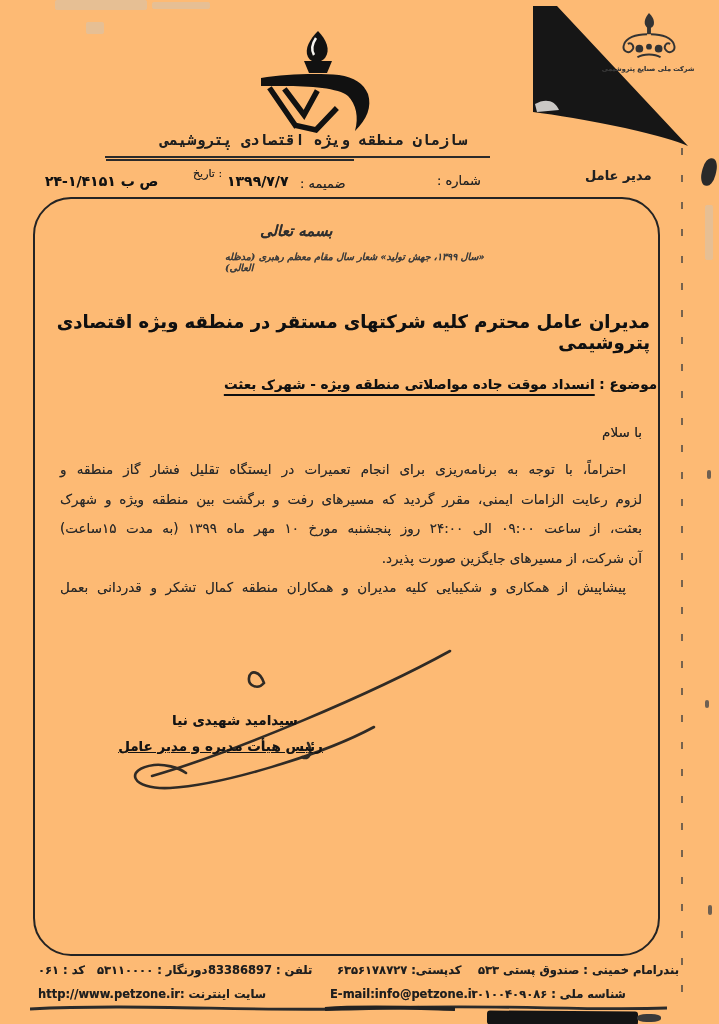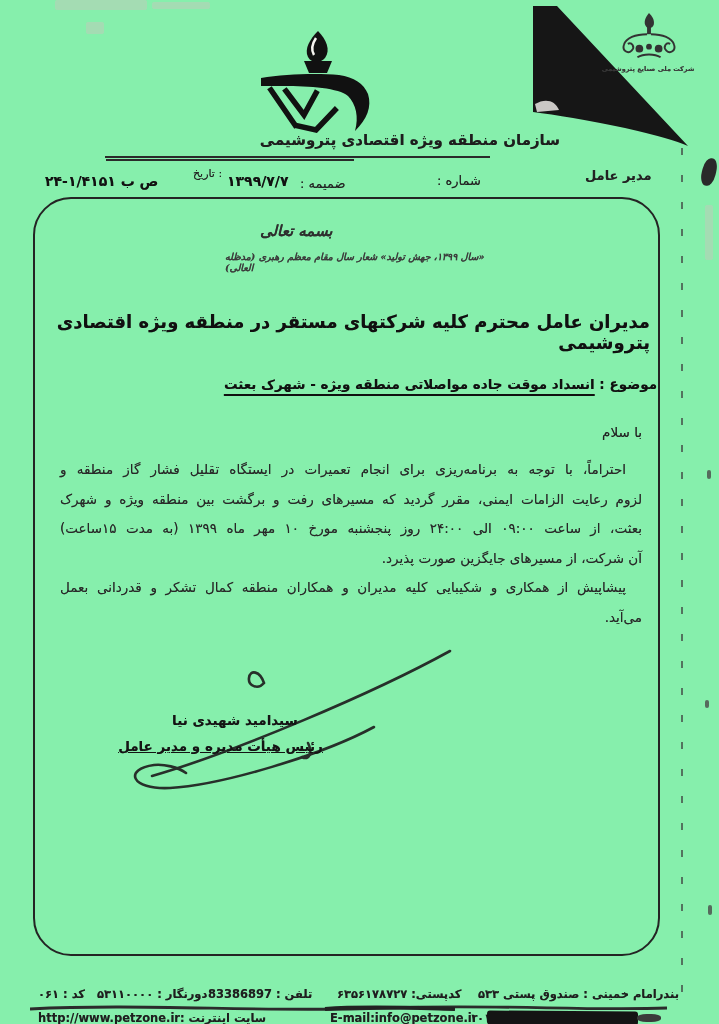--- a/index.html
+++ b/index.html
@@ -1,28 +1,28 @@
 <!DOCTYPE html>
 <html lang="fa"><head>
 <meta charset="utf-8">
 <style>
   html,body{margin:0;padding:0;background:#e9e7e2;}
   #page{
     position:relative;width:719px;height:1024px;margin:0 auto;
-    background:#86efac;overflow:hidden;
+    background:#fdba74;overflow:hidden;
     font-family:"DejaVu Sans",sans-serif;color:#2b2b2b;
   }
   .abs{position:absolute;}
   .txt{text-shadow:0 0 .5px rgba(45,45,45,.55);}
   .rtl{direction:rtl;unicode-bidi:plaintext;}
   .ltr{direction:ltr;}
   .bold{font-weight:bold;color:#161616;}
 
   
-  #org-name{top:131px;left:160px;width:400px;text-align:right;font-size:15px;font-weight:bold;color:#1d1d1d;letter-spacing:.3px;}
+  #org-name{top:131px;left:160px;width:400px;text-align:left;font-size:15px;font-weight:bold;color:#1d1d1d;letter-spacing:.3px;font-family:Liberation Mono, monospace;}
   #header-rule{top:156px;left:105px;width:385px;height:2px;background:#2a2a2a;}
   #header-rule2{top:159px;left:106px;width:248px;height:2px;background:#2a2a2a;}
   #npc-name{top:65px;left:600px;width:96px;text-align:center;font-size:6.5px;font-weight:bold;color:#3a3a3a;}
 
   
   .meta{font-size:13px;color:#222;}
   .meta-val{font-size:14px;font-weight:bold;color:#111;}
 
   
   #frame{top:197px;left:33px;width:623px;height:755px;border:2.5px solid #242424;border-radius:38px;}
@@ -37,21 +37,21 @@
 
   #body-block{top:455px;left:60px;width:582px;font-size:13.5px;line-height:29.5px;color:#282828;}
   .bl{text-align:justify;text-align-last:justify;box-sizing:border-box;}
   .bl.pstart{padding-right:16px;}
   .bl.pend{text-align-last:right;}
 
   #signer-name{top:712px;left:160px;width:150px;text-align:center;font-size:13.5px;font-weight:bold;color:#141414;}
   #signer-title{top:738px;left:118px;width:205px;text-align:center;font-size:13.5px;font-weight:bold;color:#141414;text-decoration:underline;}
 
   
-  .foot{font-size:11.5px;font-weight:bold;color:#1e1e1e;white-space:nowrap;margin-top:24px;}
+  .foot{font-size:11.5px;font-weight:bold;color:#1e1e1e;white-space:nowrap;}
 
   
   #fold-dash{left:681px;top:148px;width:2px;height:858px;background:repeating-linear-gradient(180deg,#3d3d3d 0 7px,transparent 7px 27px);opacity:.7;}
   .noise{background:#c9c5bd;opacity:.45;border-radius:2px;}
   #edge-smudge{left:702px;top:158px;width:14px;height:28px;background:#2a2a2a;border-radius:45%;transform:rotate(14deg);}
   .edge-dot{background:#4a4a4a;border-radius:2px;opacity:.8;}
   #bottom-blob{left:487px;top:1011px;width:151px;height:14px;background:#141414;border-radius:3px;transform:rotate(.4deg);}
   #bottom-blob2{left:637px;top:1014px;width:24px;height:8px;background:#3a3a3a;border-radius:40%;}
 </style>
 </head>
@@ -123,21 +123,20 @@
   </div>
 
   <div class="abs rtl txt" id="salutation">با سلام</div>
 
   <div class="abs rtl" id="body-block">
     <div class="bl pstart txt">احتراماً، با توجه به برنامه‌ریزی برای انجام تعمیرات در ایستگاه تقلیل فشار گاز منطقه و</div>
     <div class="bl txt">لزوم رعایت الزامات ایمنی، مقرر گردید که مسیرهای رفت و برگشت بین منطقه ویژه و شهرک</div>
     <div class="bl txt">بعثت، از ساعت ۰۹:۰۰ الی ۲۴:۰۰ روز پنجشنبه مورخ ۱۰ مهر ماه ۱۳۹۹ (به مدت ۱۵ساعت)</div>
     <div class="bl pend txt">آن شرکت، از مسیرهای جایگزین صورت پذیرد.</div>
     <div class="bl pstart txt">پیشاپیش از همکاری و شکیبایی کلیه مدیران و همکاران منطقه کمال تشکر و قدردانی بعمل</div>
-    <div class="bl pend txt">می‌آید.</div>
   </div>
 
   <svg class="abs" style="left:112px;top:645px;" width="355" height="155" viewBox="0 0 355 155">
     <g fill="none" stroke="#1f1f1f" stroke-width="2.6" stroke-linecap="round" opacity=".92">
       <path d="M40,131 C120,108 262,48 338,6"></path>
       <path d="M262,82 C210,110 110,140 58,143 C18,145 12,124 42,120 C52,119 66,122 74,128"></path>
       <path d="M152,38 C148,26 138,24 137,33 C136,41 146,45 152,38"></path>
       <path d="M196,98 C201,108 197,116 190,112"></path>
     </g>
   </svg>

